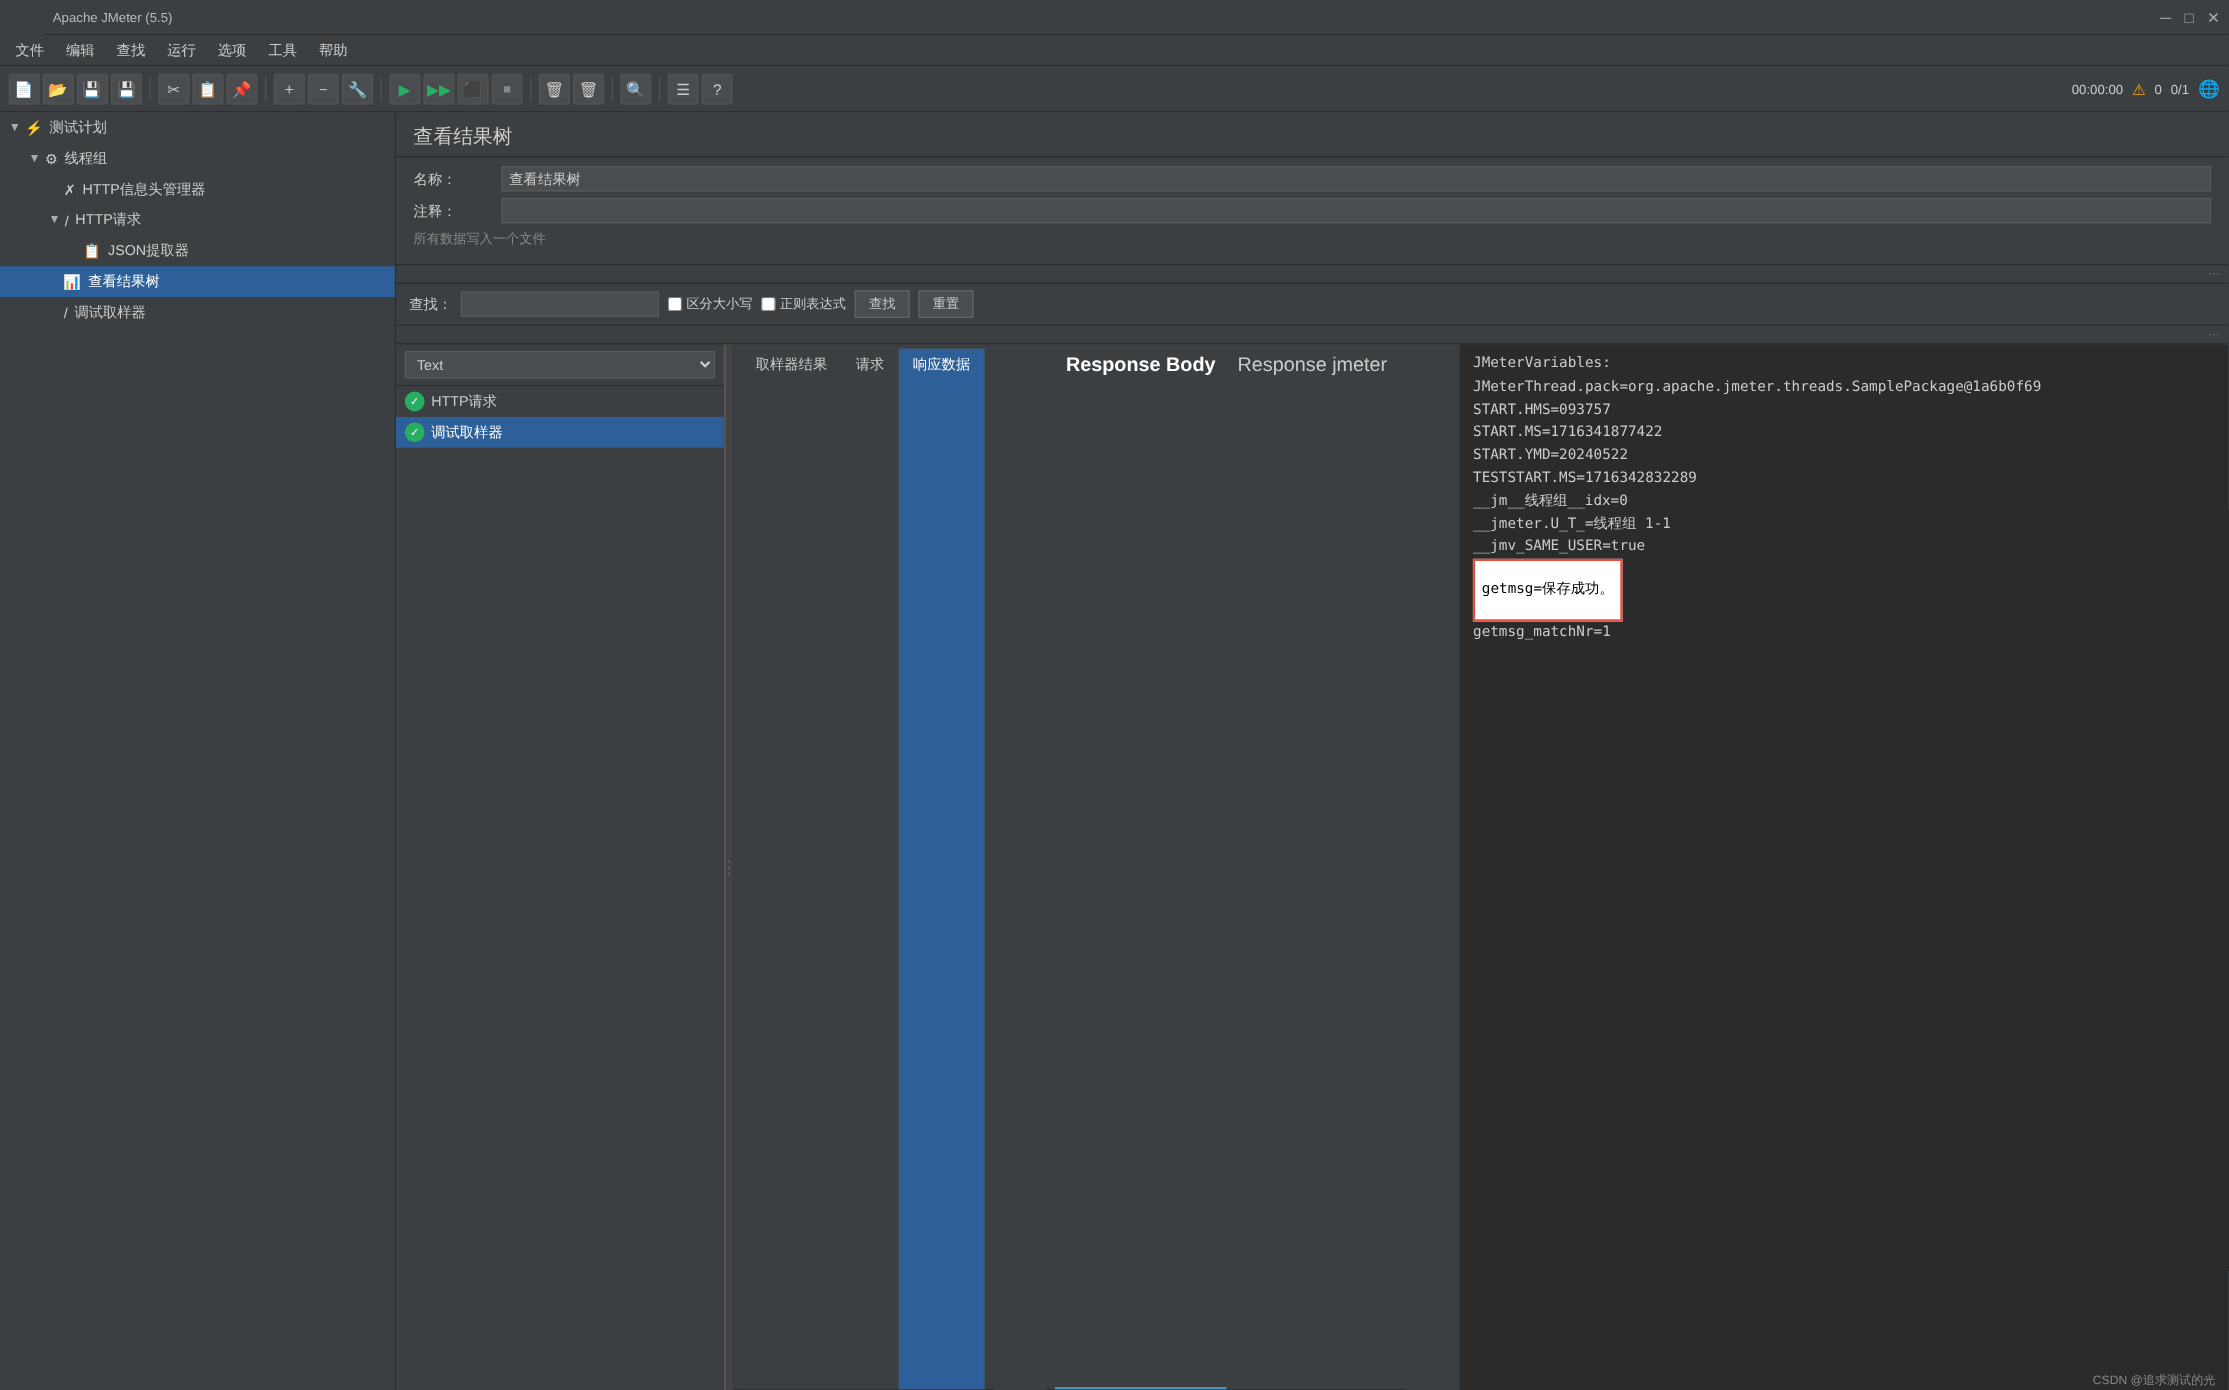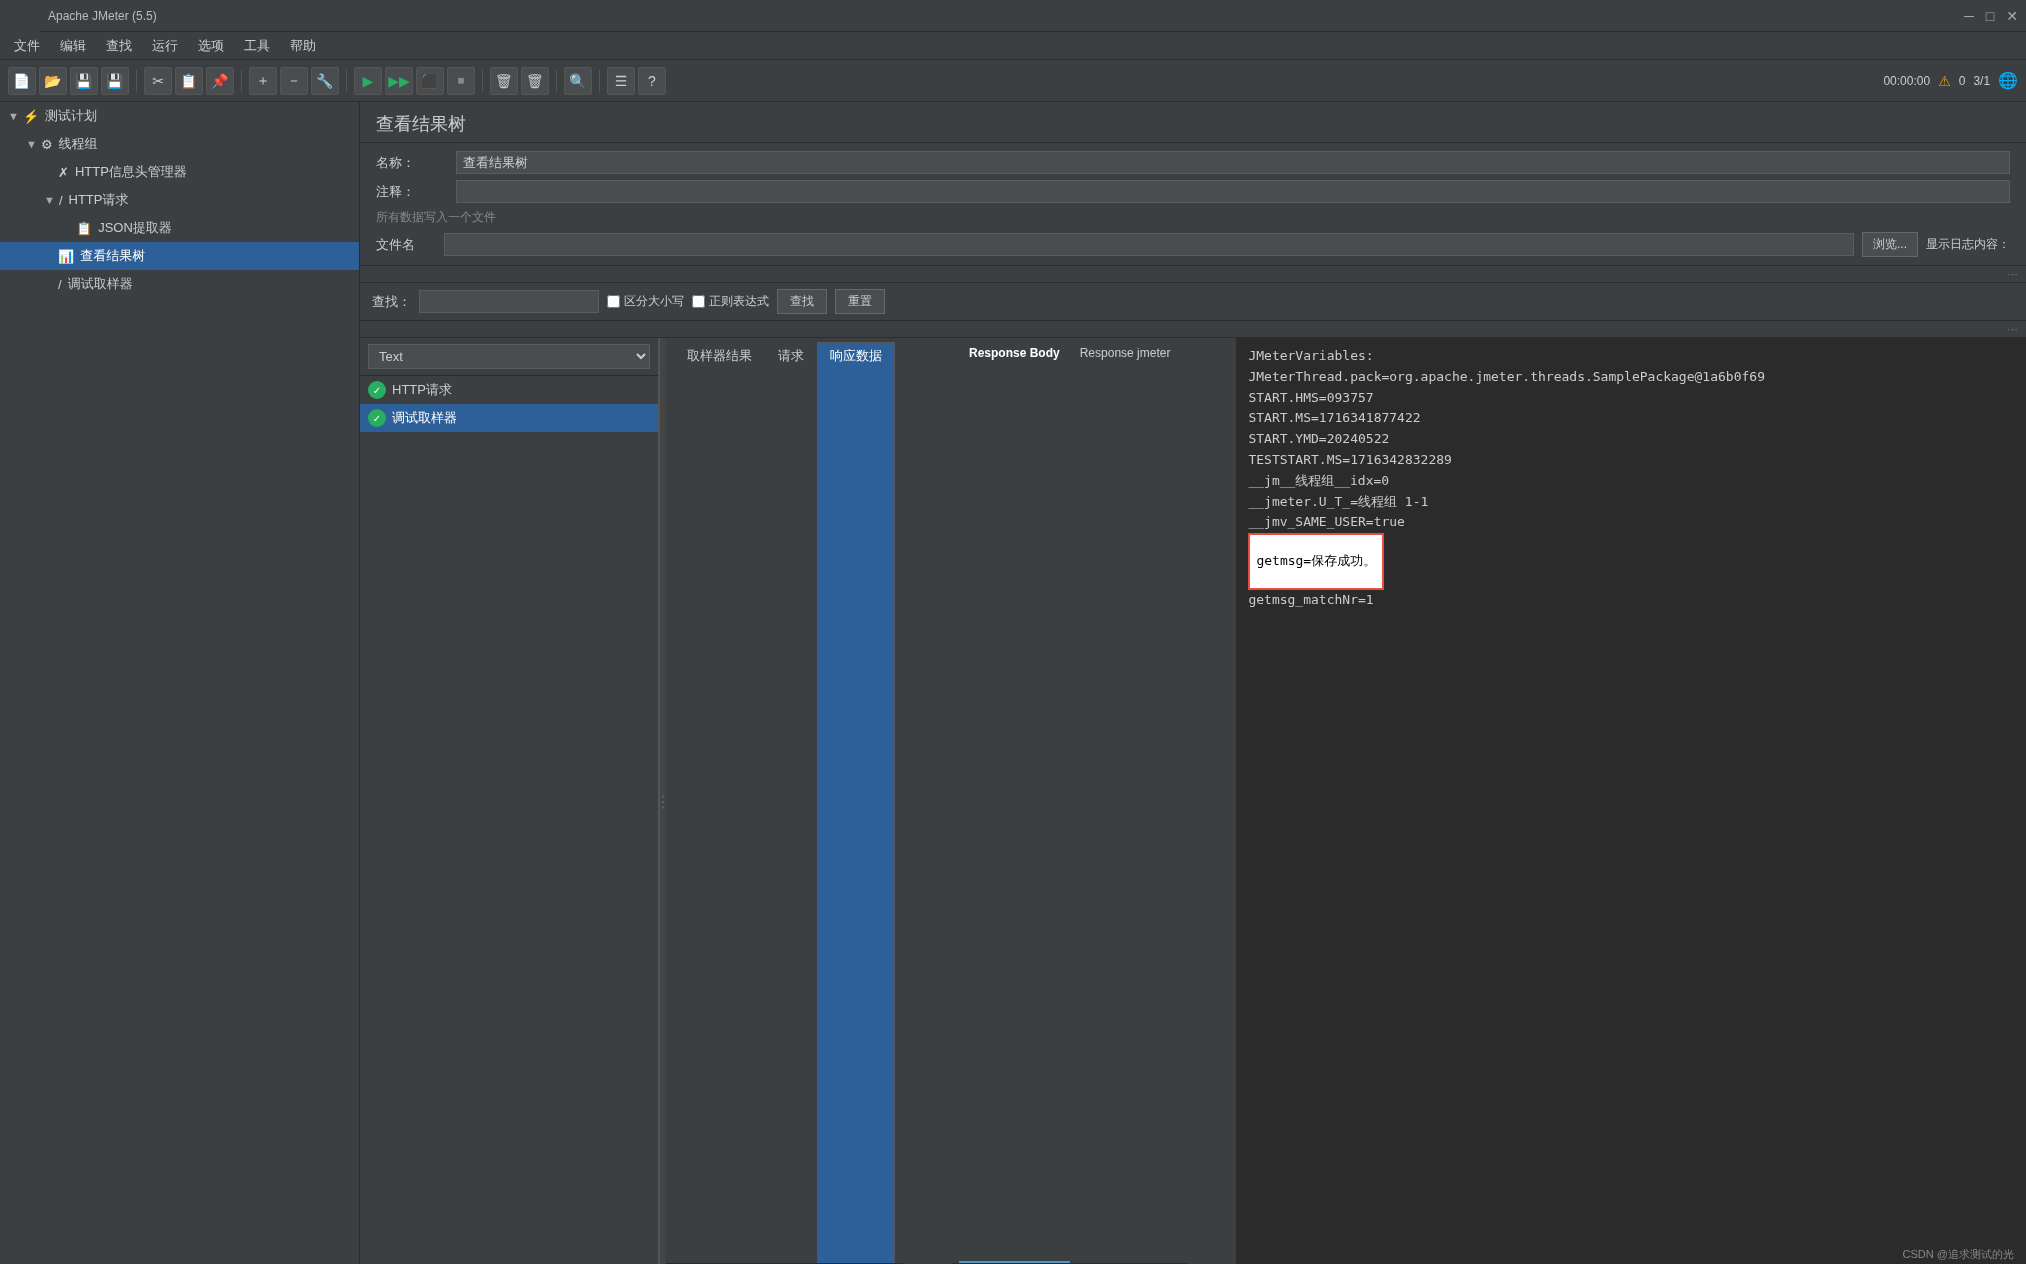--- a/index.html
+++ b/index.html
@@ -313,21 +313,21 @@
 
     
     #sampler-tabs {
       display: flex;
       border-bottom: 1px solid #2b2b2b;
       background: #3c3f41;
       padding: 4px 8px 0;
     }
     .sampler-tab {
       padding: 4px 10px;
-      font-size: 12px;
+      font-size: 18px;
       color: #ccc;
       cursor: pointer;
     }
 
     
     #response-body {
       flex: 1;
       background: #2b2b2b;
       overflow-y: auto;
       padding: 8px 12px;
@@ -458,21 +458,21 @@
     <div class="toolbar-separator"></div>
     <div class="toolbar-btn">🔍</div>
     <div class="toolbar-separator"></div>
     <div class="toolbar-btn">☰</div>
     <div class="toolbar-btn">?</div>
   </div>
   <div class="toolbar-right">
     <span>00:00:00</span>
     <span class="warn-icon">⚠</span>
     <span>0</span>
-    <span>3/1</span>
+    <span>0/1</span>
     <span class="globe-icon">🌐</span>
   </div>
 </div>
 
 <div id="main">
 
   <div id="sidebar">
 
   <div class="tree-item">
         <span class="indent" style="width: 0px;"></span>
@@ -527,26 +527,20 @@
     <div id="form-area">
       <div class="form-row">
         <span class="form-label">名称：</span>
         <input class="form-input" type="text" value="查看结果树" style="">
       </div>
       <div class="form-row">
         <span class="form-label">注释：</span>
         <input class="form-input" type="text" value="" style="">
       </div>
       <div class="form-note">所有数据写入一个文件</div>
-      <div class="form-file-row">
-        <span class="form-label">文件名</span>
-        <input class="form-input" type="text" value="" style="">
-        <button class="btn-browse">浏览...</button>
-        <span class="display-log-label">显示日志内容：</span>
-      </div>
     </div>
 
     <div class="inner-dots-row">
       <button class="dots-btn">···</button>
     </div>
 
     <div id="search-row">
       <span class="search-label">查找：</span>
       <input class="search-input" type="text" value="" style="">
       <label class="checkbox-label">

